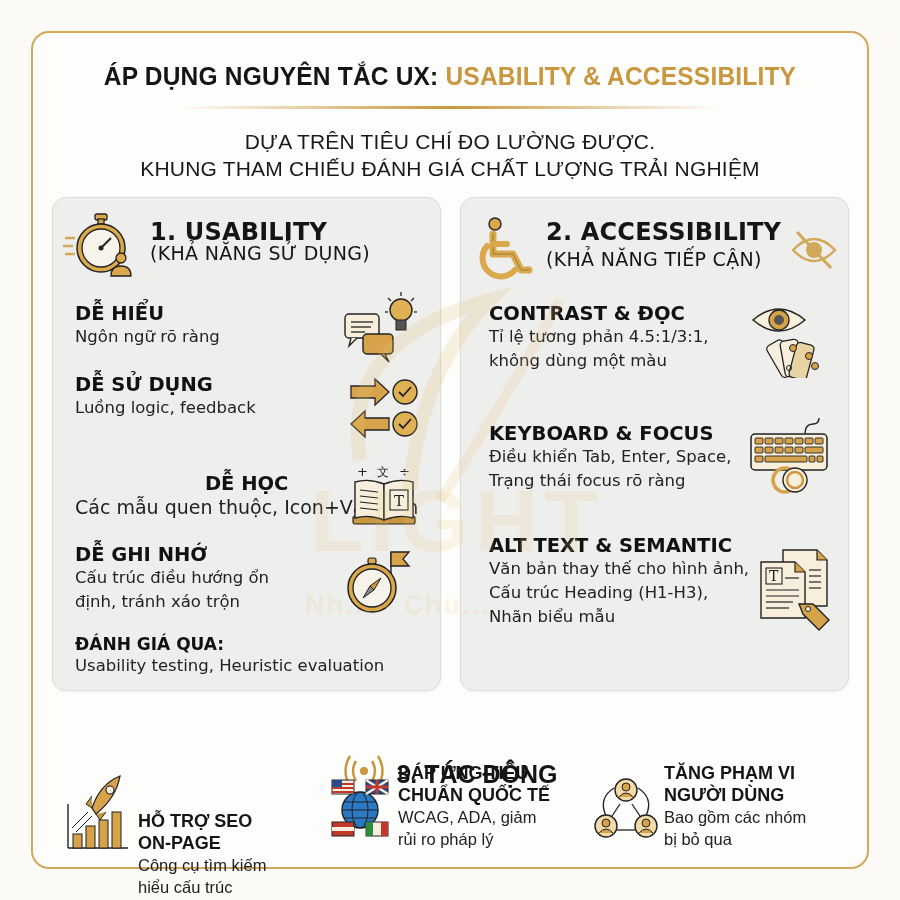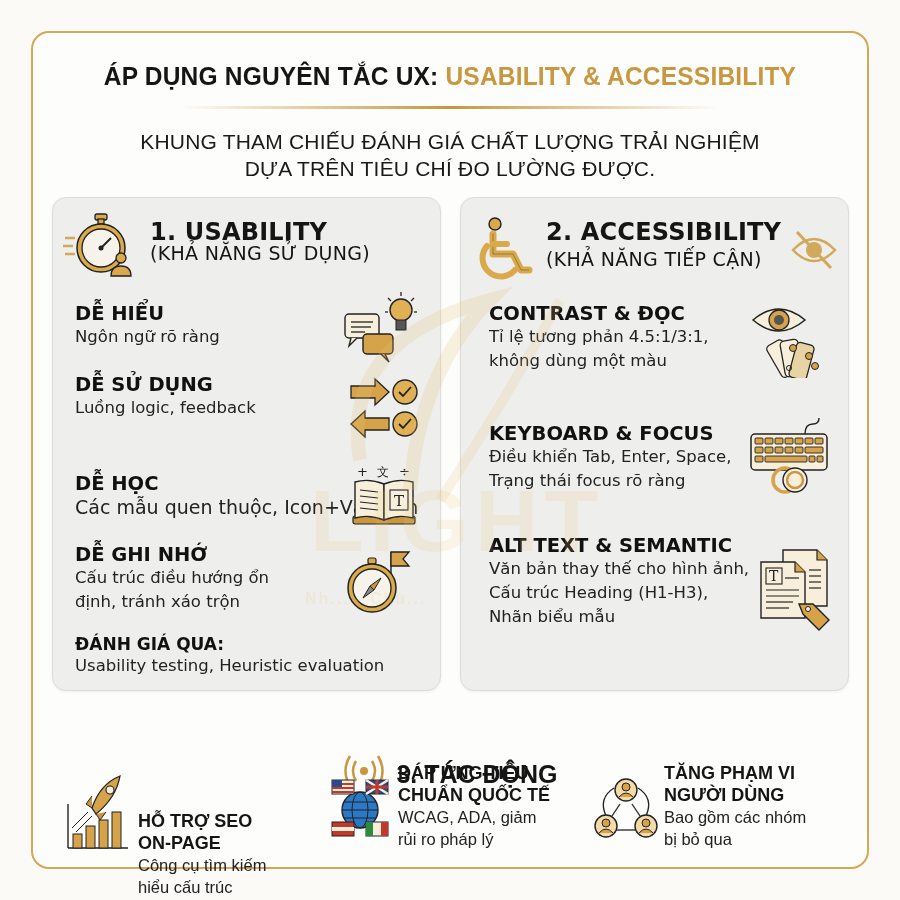--- a/index.html
+++ b/index.html
@@ -71,22 +71,22 @@
   .impact .i-icon { position: absolute; }
 </style>
 </head>
 <body>
 
 <div class="frame"></div>
 
 <div class="title"><span>ÁP DỤNG NGUYÊN TẮC UX: </span><span class="gold">USABILITY &amp; ACCESSIBILITY</span></div>
 <div class="divider"></div>
 <div class="subtitle">
+  <div>DỰA TRÊN TIÊU CHÍ ĐO LƯỜNG ĐƯỢC.</div>
   <div>KHUNG THAM CHIẾU ĐÁNH GIÁ CHẤT LƯỢNG TRẢI NGHIỆM</div>
-  <div>DỰA TRÊN TIÊU CHÍ ĐO LƯỜNG ĐƯỢC.</div>
 </div>
 
 <div class="panel left">
   <div class="panel-head">
     <span class="icon" style="left:8px;top:-6px;">
       <svg width="80" height="72" viewBox="0 0 80 72">
         <line x1="4" y1="28" x2="14" y2="28" stroke="#d2a85a" stroke-width="2.5"></line>
         <line x1="2" y1="36" x2="12" y2="36" stroke="#d2a85a" stroke-width="2.5"></line>
         <line x1="4" y1="44" x2="14" y2="44" stroke="#d2a85a" stroke-width="2.5"></line>
         <rect x="34" y="4" width="12" height="6" rx="2" fill="#d9a94c" stroke="#222" stroke-width="1.3"></rect>
@@ -134,21 +134,21 @@
     <svg width="70" height="66" viewBox="0 0 70 66">
       <path d="M2 10 H26 V3 L40 16 L26 29 V22 H2 Z" fill="#d6a34a" stroke="#222" stroke-width="1.3"></path>
       <circle cx="56" cy="16" r="12" fill="#e0b054" stroke="#222" stroke-width="1.4"></circle>
       <path d="M50 16 L54 20 L62 11" fill="none" stroke="#222" stroke-width="1.8"></path>
       <path d="M40 42 H16 V35 L2 48 L16 61 V54 H40 Z" fill="#d6a34a" stroke="#222" stroke-width="1.3"></path>
       <circle cx="56" cy="48" r="12" fill="#e0b054" stroke="#222" stroke-width="1.4"></circle>
       <path d="M50 48 L54 52 L62 43" fill="none" stroke="#222" stroke-width="1.8"></path>
     </svg>
   </span>
 
-  <div class="item" style="left:22px;top:274px;">
+  <div class="item" style="left:22px;top:274px;text-align:center;">
     <div class="item-title">DỄ HỌC</div>
     <div class="item-desc small">Các mẫu quen thuộc, Icon+Văn bản</div>
   </div>
   <span class="item-icon" style="left:298px;top:266px;">
     <svg width="66" height="66" viewBox="0 0 66 66">
       <text x="6" y="12" font-size="13" fill="#222" font-family="DejaVu Sans, sans-serif">+</text>
       <text x="26" y="12" font-size="12" fill="#222" font-family="DejaVu Sans, sans-serif">文</text>
       <text x="48" y="12" font-size="13" fill="#222" font-family="DejaVu Sans, sans-serif">÷</text>
       <rect x="2" y="52" width="62" height="8" rx="2" fill="#c9973f" stroke="#222" stroke-width="1.2"></rect>
       <path d="M4 18 Q18 14 33 20 V56 Q18 50 4 54 Z" fill="#f7efdc" stroke="#222" stroke-width="1.4"></path>
@@ -290,21 +290,21 @@
   </span>
 </div>
 
 <div class="watermark" style="left:300px;top:260px;width:300px;height:300px;">
   <svg width="300" height="300" viewBox="0 0 300 300">
     <path d="M60 200 Q40 80 190 40 Q120 110 110 230" fill="none" stroke="rgba(232,196,120,0.22)" stroke-width="14"></path>
     <path d="M140 240 Q200 150 260 40" fill="none" stroke="rgba(232,196,120,0.18)" stroke-width="10"></path>
   </svg>
 </div>
 <div class="watermark" style="left:310px;top:470px;font-size:88px;letter-spacing:6px;">LIGHT</div>
-<div class="watermark" style="left:305px;top:590px;font-size:16px;letter-spacing:2px;">Nh... - Chu...</div>
+<div class="watermark" style="left:305px;top:590px;font-size:27px;letter-spacing:2px;">Nh... - Chu...</div>
 
 <div class="impact-head">
   <span class="ih-inner">
     <span>
       <svg width="44" height="36" viewBox="0 0 44 36">
         <circle cx="22" cy="18" r="4" fill="#c9973f"></circle>
         <path d="M14 8 Q8 18 14 28" fill="none" stroke="#c9973f" stroke-width="2.5"></path>
         <path d="M30 8 Q36 18 30 28" fill="none" stroke="#c9973f" stroke-width="2.5"></path>
         <path d="M8 3 Q-1 18 8 33" fill="none" stroke="#c9973f" stroke-width="2.5"></path>
         <path d="M36 3 Q45 18 36 33" fill="none" stroke="#c9973f" stroke-width="2.5"></path>

